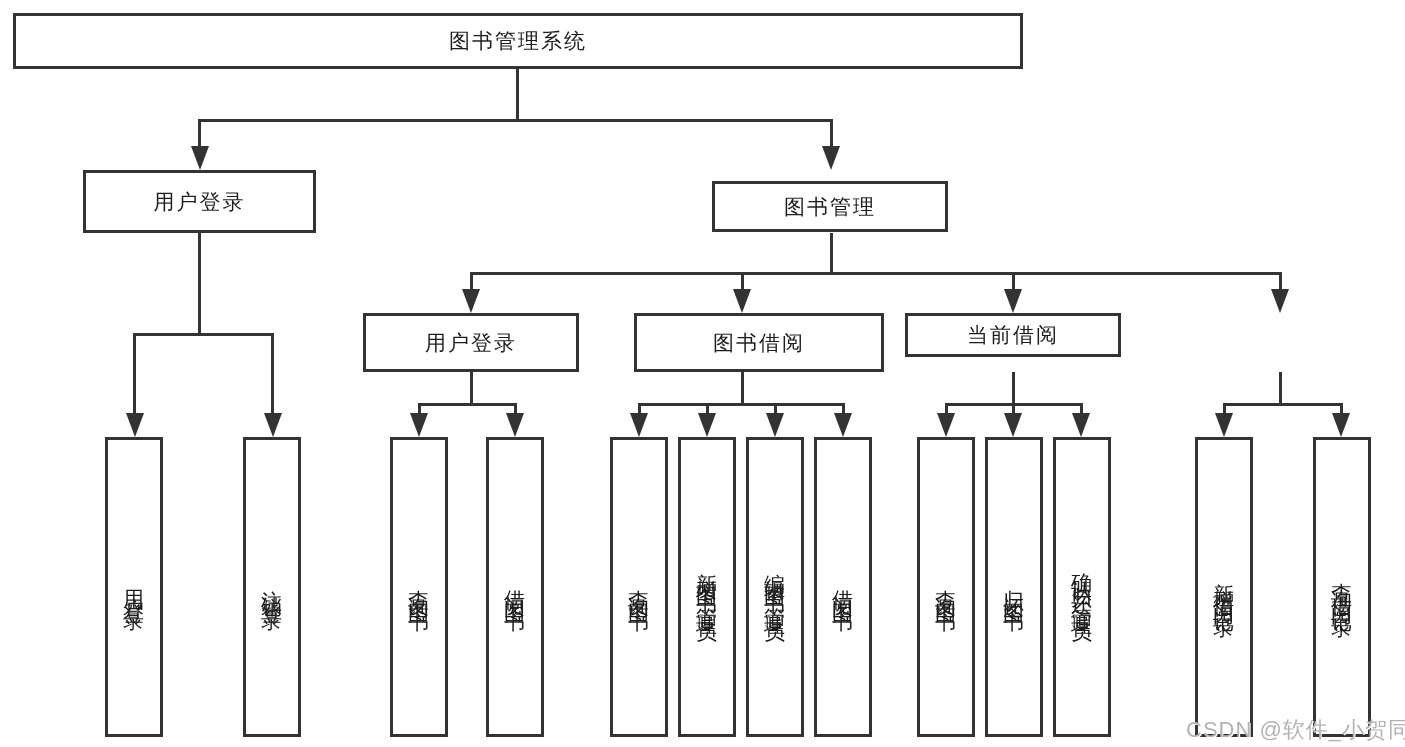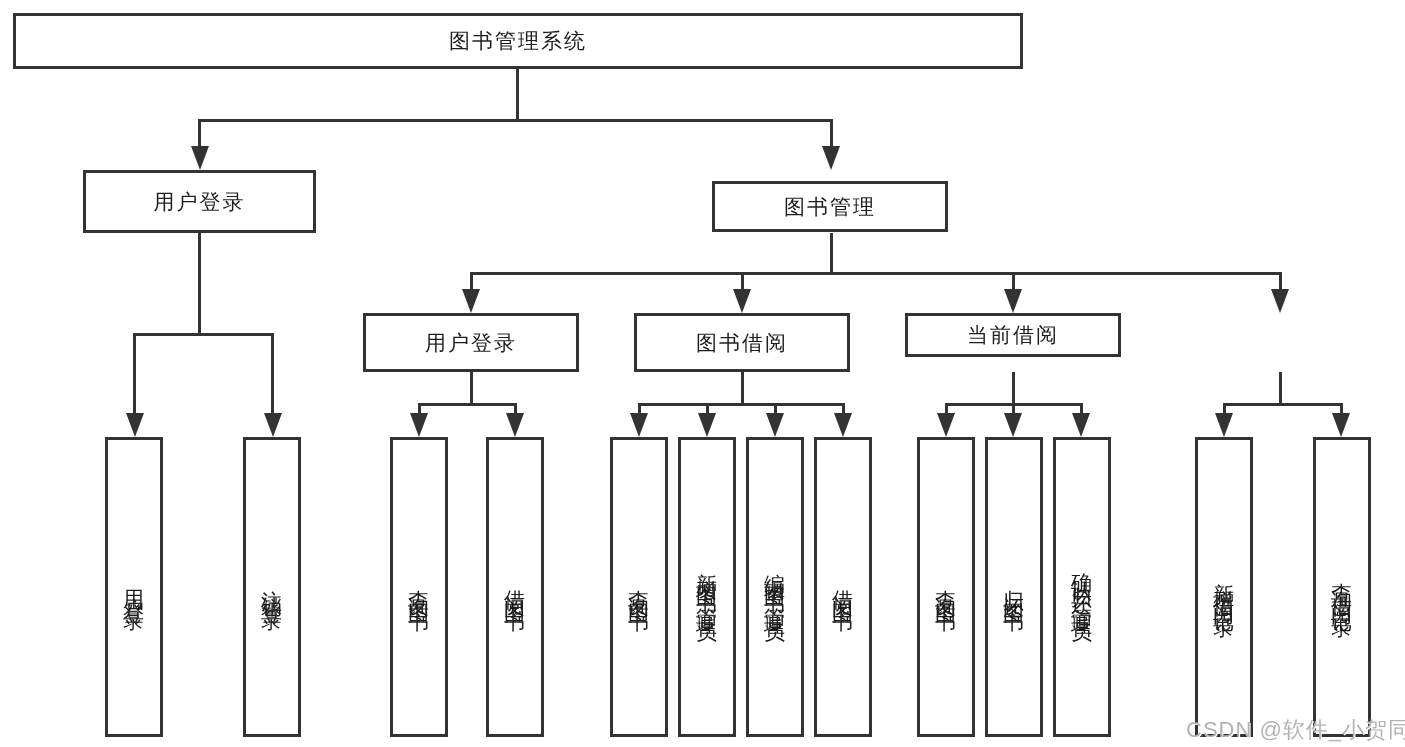--- a/index.html
+++ b/index.html
@@ -73,21 +73,21 @@
   <div class="line" style="left:741px;top:272px;width:3px;height:20px;"></div>
   <div class="arrow" style="left:733px;top:289px;"></div>
   <div class="line" style="left:1012px;top:272px;width:3px;height:20px;"></div>
   <div class="arrow" style="left:1004px;top:289px;"></div>
   <div class="line" style="left:1279px;top:272px;width:3px;height:20px;"></div>
   <div class="arrow" style="left:1271px;top:289px;"></div>
 
   <div class="box hbox" style="left:363px;top:313px;width:216px;height:59px;">
     <span>用户登录</span>
   </div>
-  <div class="box hbox" style="left:634px;top:313px;width:216px;height:59px;justify-content:center;">
+  <div class="box hbox" style="left:634px;top:313px;width:250px;height:59px;justify-content:center;">
     <span>图书借阅</span>
   </div>
   <div class="box hbox" style="left:905px;top:313px;width:216px;height:44px;">
     <span>当前借阅</span>
   </div>
 
   <div class="line" style="left:470px;top:372px;width:3px;height:33px;"></div>
   <div class="line" style="left:418px;top:403px;width:98px;height:3px;"></div>
   <div class="line" style="left:418px;top:403px;width:3px;height:12px;"></div>
   <div class="arrow" style="left:410px;top:413px;"></div>

